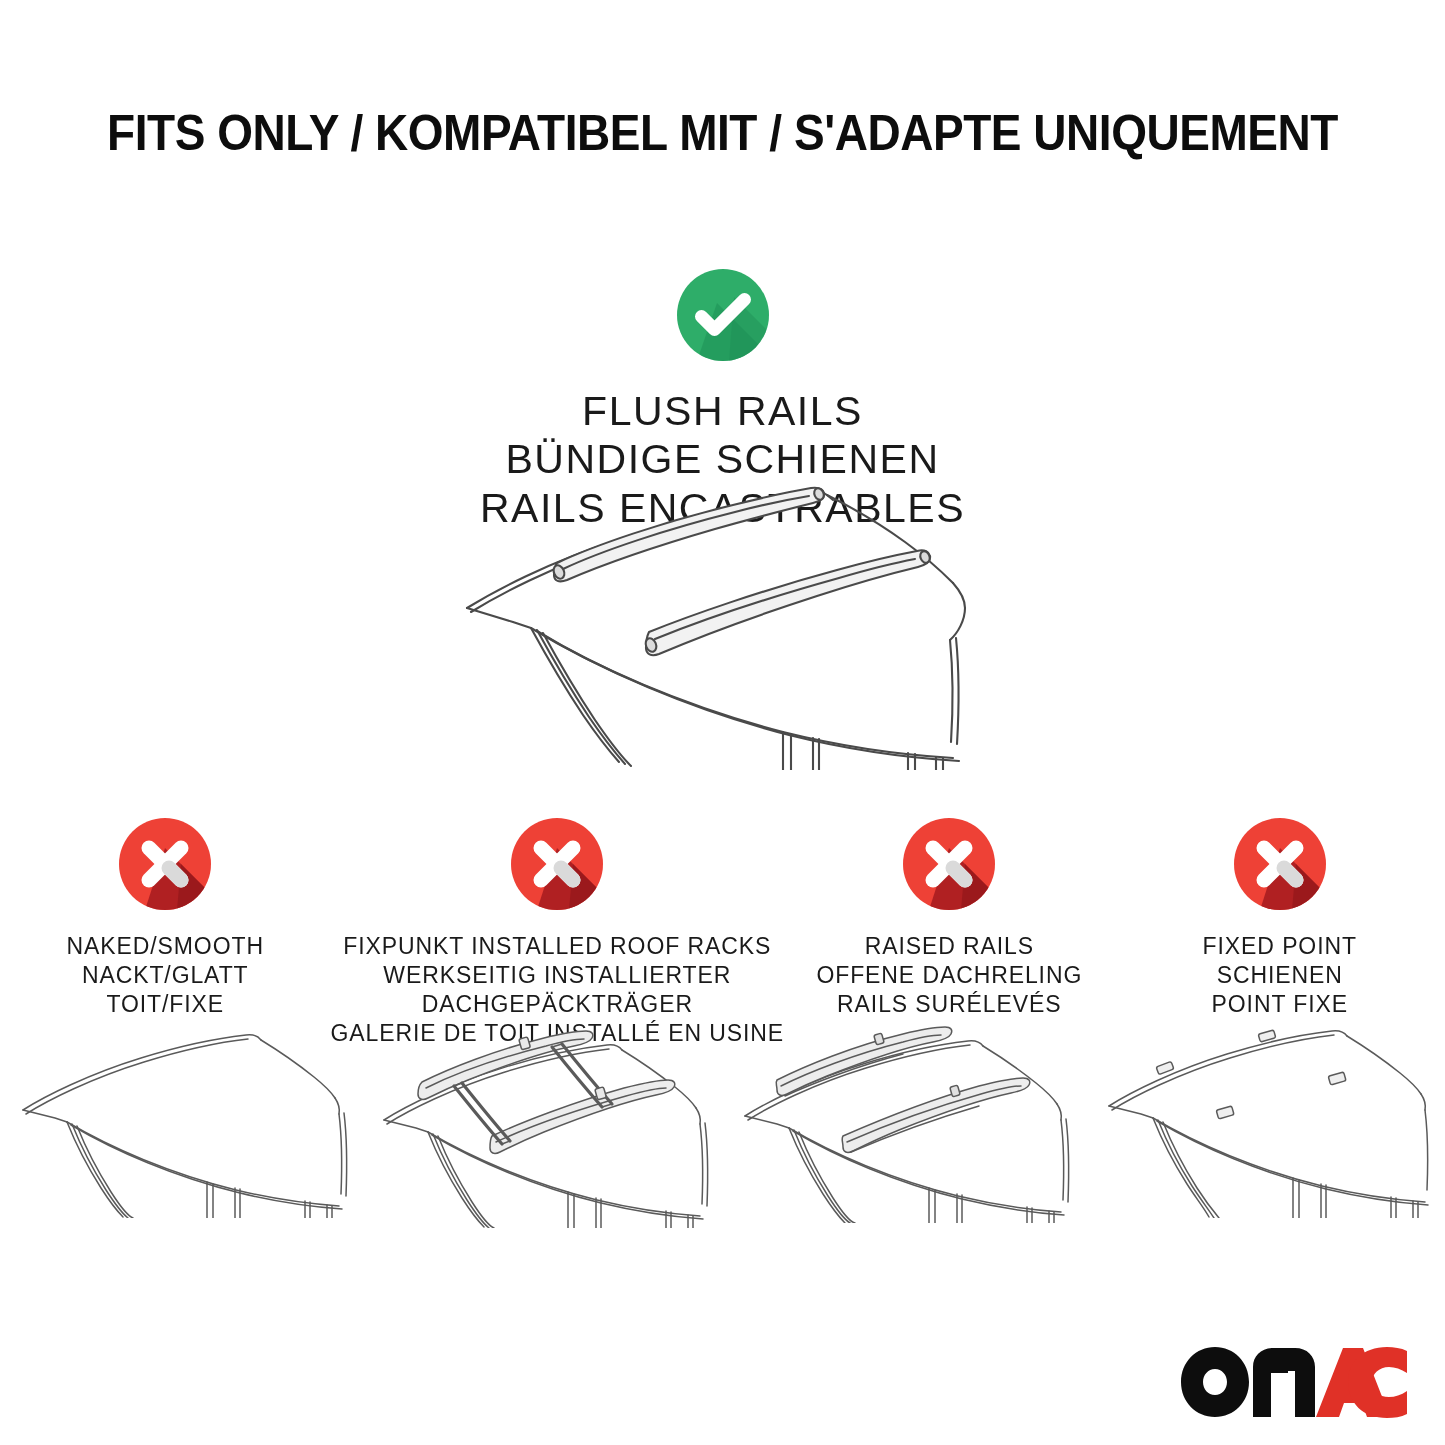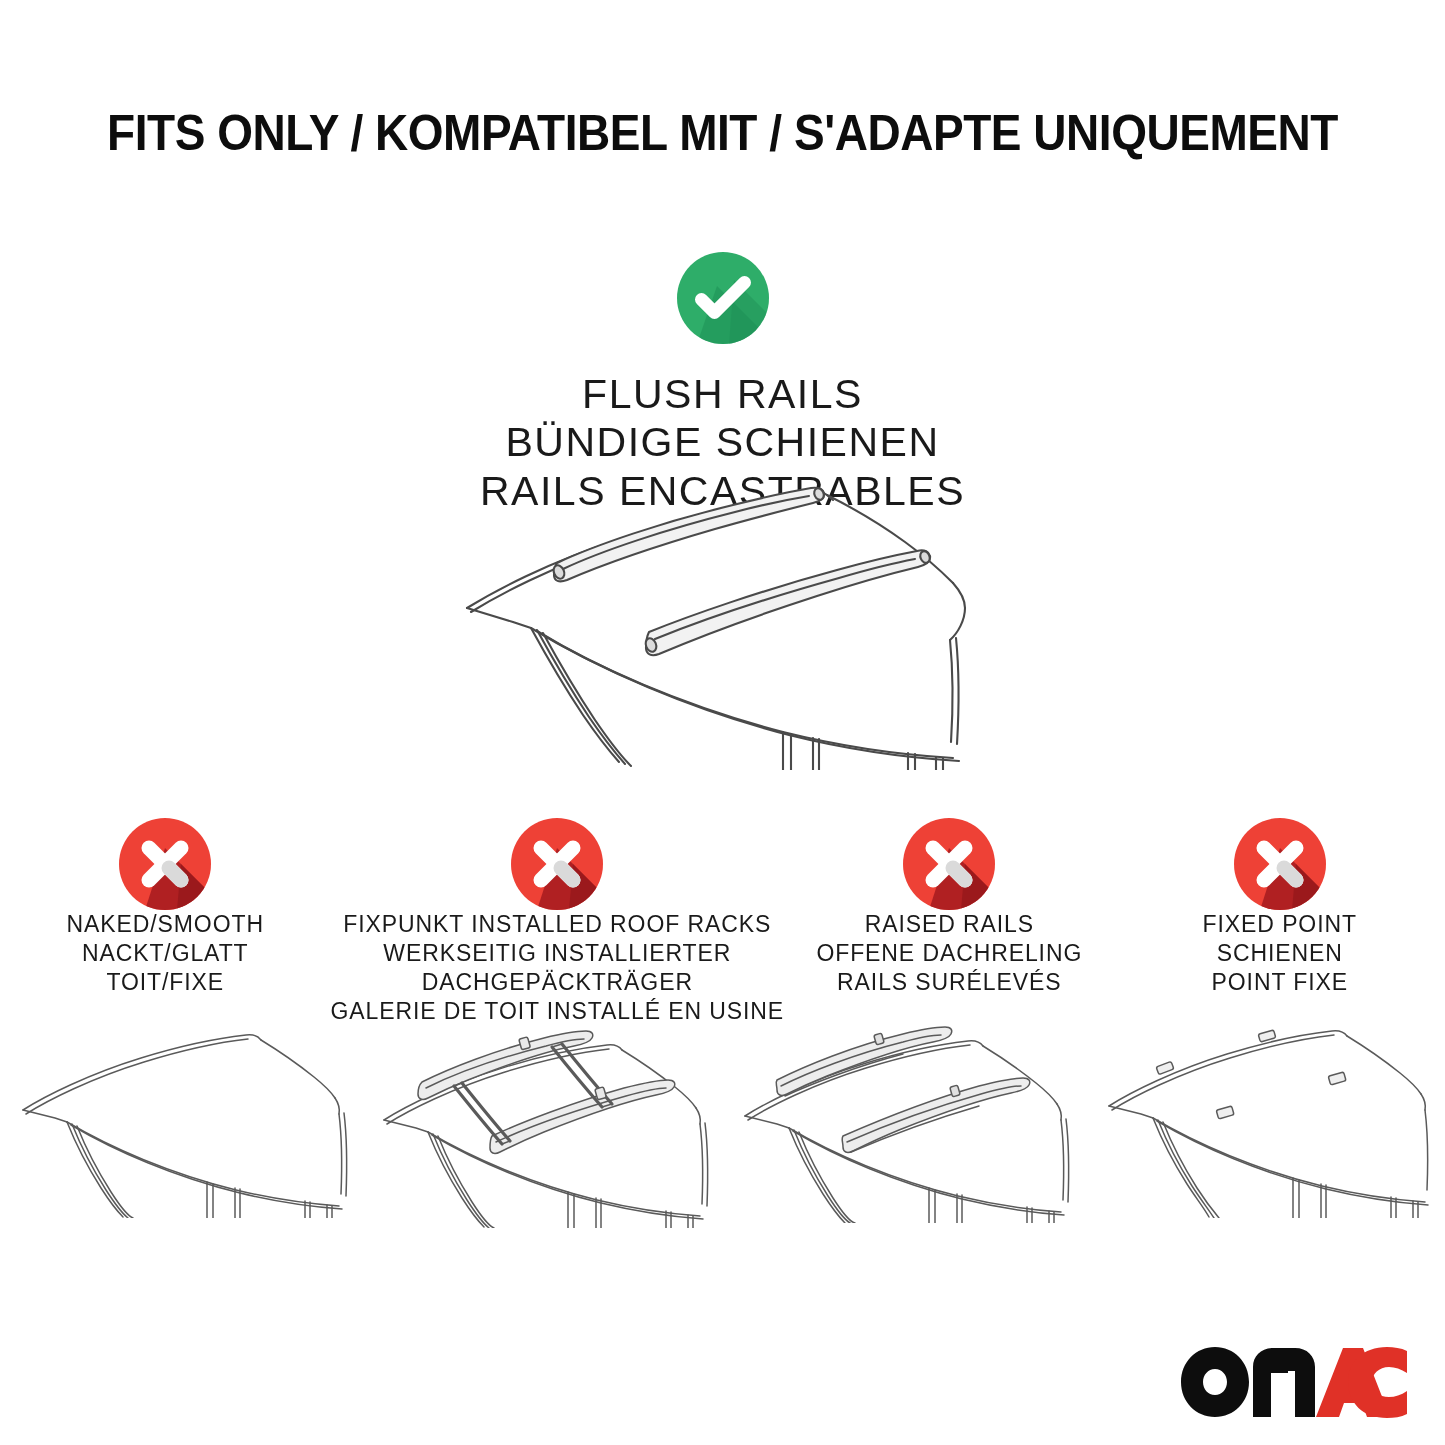--- a/index.html
+++ b/index.html
@@ -32,21 +32,21 @@
     letter-spacing: -0.5px;
     color: #0d0d0d;
     white-space: nowrap;
     transform: scaleX(0.92);
     transform-origin: center;
   }
 
   
   .hero {
     position: absolute;
-    top: 252px;
+    top: 269px;
     left: 0;
     width: 1445px;
     display: flex;
     flex-direction: column;
     align-items: center;
     justify-content: space-between;
   }
 
   .badge {
     position: relative;
@@ -95,20 +95,21 @@
     width: 1445px;
     display: flex;
   }
   .option {
     flex: 1 1 0;
     display: flex;
     flex-direction: column;
     align-items: center;
   }
   .option-labels {
+    margin-top: 22px;
     text-align: center;
     font-family: "Liberation Sans", sans-serif;
     font-weight: 400;
     font-size: 23px;
     line-height: 1.26;
     letter-spacing: 0.9px;
     color: #1a1a1a;
     white-space: nowrap;
   }
 

